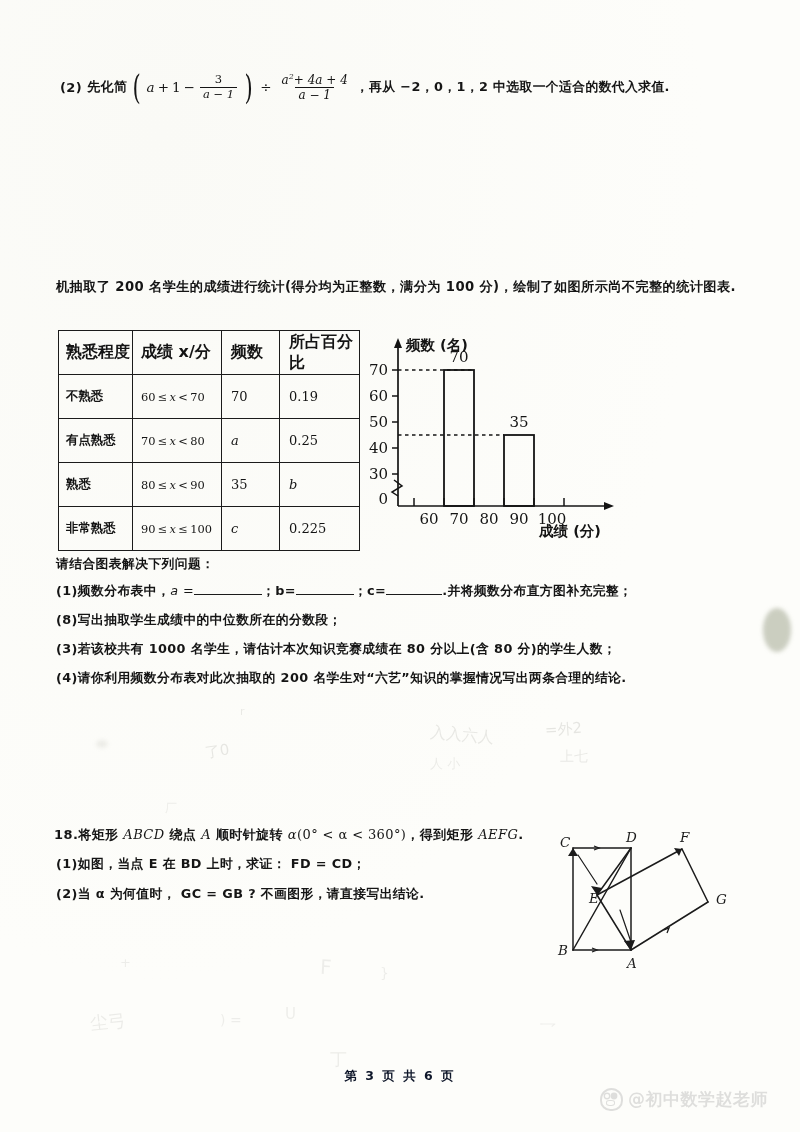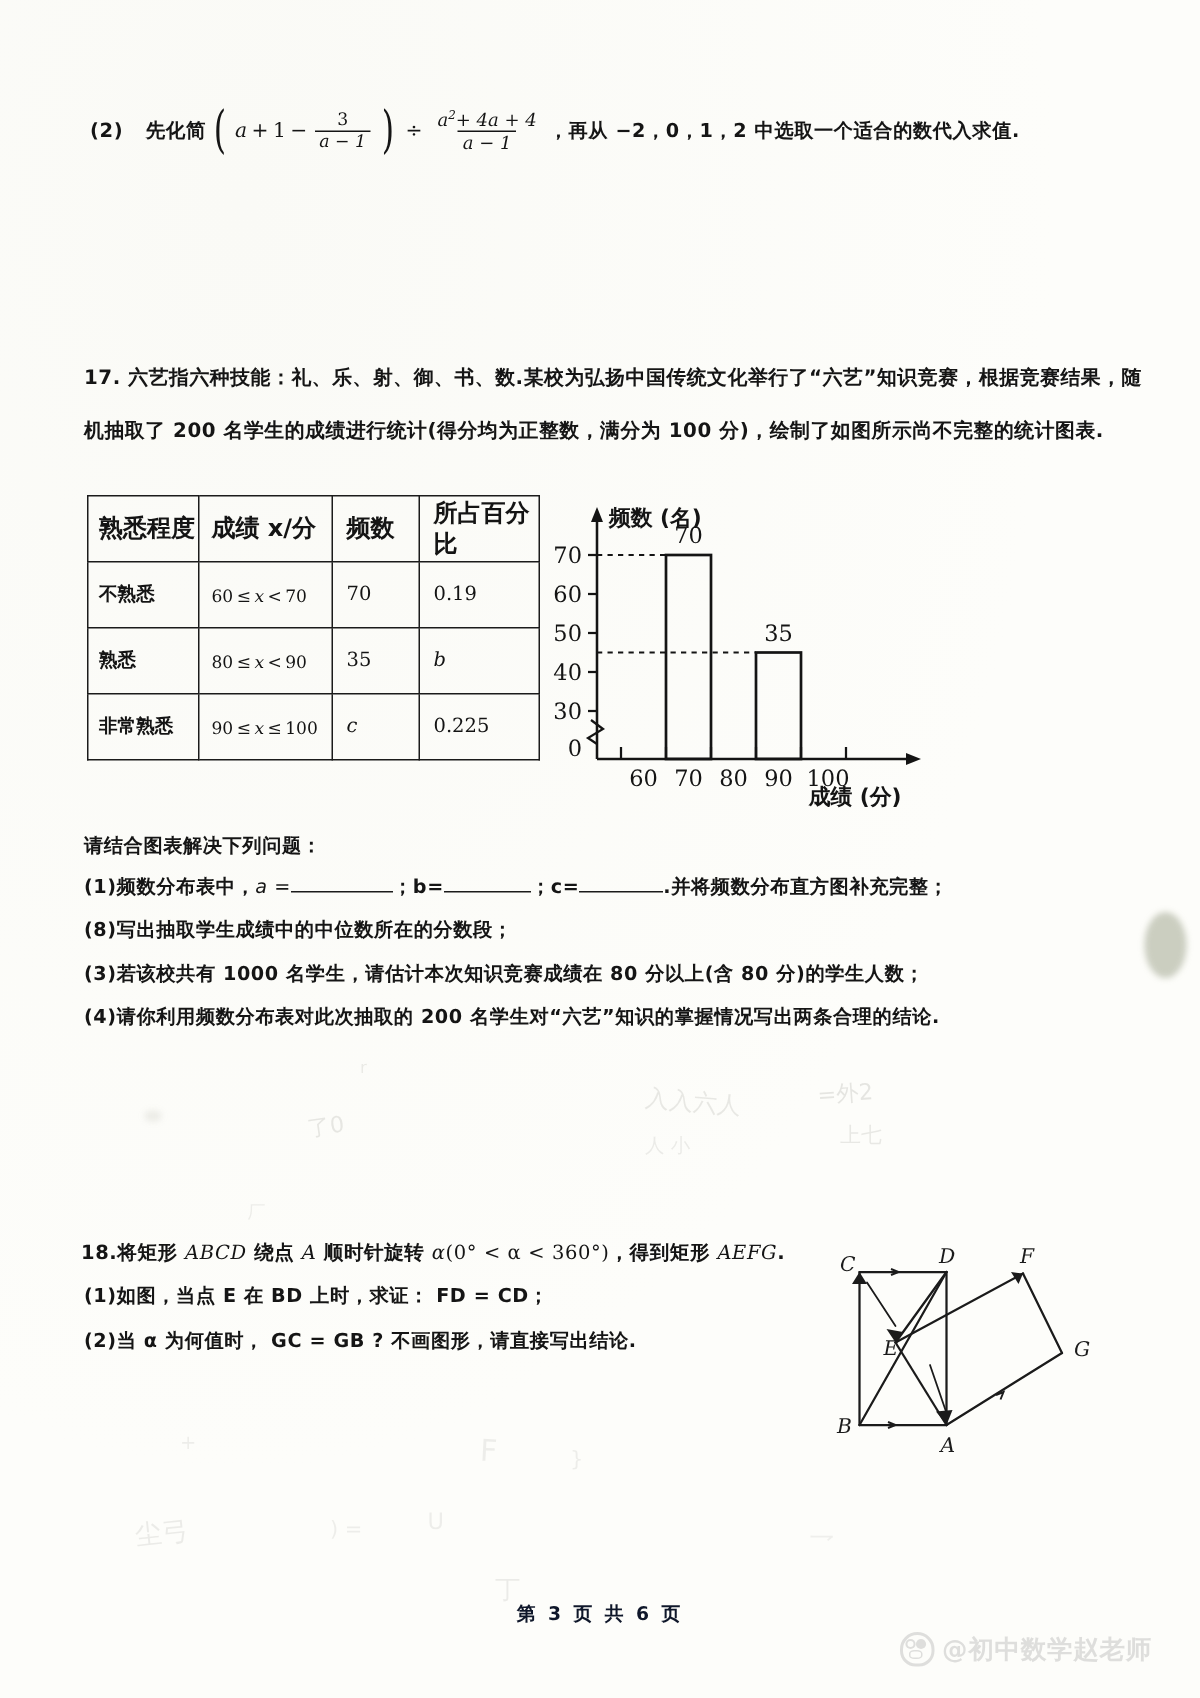--- a/index.html
+++ b/index.html
@@ -226,59 +226,64 @@
   }
 </style>
 </head>
 <body>
 
 <div id="page">
   <div id="paper-tint"></div>
 
   <div class="txt" id="q16b">
     <span class="lbl cn">(2)</span>
-    <span class="cn" style="font-size:13px;margin-left:12px;">先化简</span>
+    <span class="cn" style="font-size:13px;margin-left:2px;">先化简</span>
     <span class="paren">(</span>
     <span class="ital">a</span>
     <span>+</span>
     <span>1</span>
     <span>−</span>
     <span class="frac">
       <span class="num">3</span>
       <span class="den ital">a − 1</span>
     </span>
     <span class="paren">)</span>
     <span style="margin:0 2px;">÷</span>
     <span class="frac big">
       <span class="num"><i>a</i><sup class="exp">2</sup><i>+ 4a + 4</i></span>
       <span class="den ital">a − 1</span>
     </span>
     <span class="cn" style="font-size:12.8px;">，再从 −2，0，1，2 中选取一个适合的数代入求值.</span>
   </div>
 
-  <div class="txt cn" id="q17-l1">17. 六艺指六种技能：礼、乐、射、御、书、数.某校为弘扬中国传统文化举行了“六艺”知识竞赛，根据竞赛结果，随</div>
   <div class="txt cn" id="q17-l2">机抽取了 200 名学生的成绩进行统计(得分均为正整数，满分为 100 分)，绘制了如图所示尚不完整的统计图表.</div>
 
   <table id="freq-table">
     <thead>
       <tr>
         <th class="c0 hd">熟悉程度</th>
         <th class="c1 hd"><span>成绩 x/分</span></th>
         <th class="c2 hd">频数</th>
         <th class="c3 hd">所占百分比</th>
       </tr>
     </thead>
     <tbody>
       <tr>
         <td class="c0 deg">不熟悉</td>
         <td class="c1 rng"><span>60</span> <span>≤</span> <i>x</i> <span>&lt;</span> <span>70</span></td>
         <td class="c2 val">70</td>
         <td class="c3 val">0.19</td>
       </tr>
       <tr>
+        <td class="c0 deg">有点熟悉</td>
+        <td class="c1 rng"><span>70</span> <span>≤</span> <i>x</i> <span>&lt;</span> <span>80</span></td>
+        <td class="c2 val v-it">a</td>
+        <td class="c3 val">0.25</td>
+      </tr>
+      <tr>
         <td class="c0 deg">熟悉</td>
         <td class="c1 rng"><span>80</span> <span>≤</span> <i>x</i> <span>&lt;</span> <span>90</span></td>
         <td class="c2 val">35</td>
         <td class="c3 val v-it">b</td>
       </tr>
       <tr>
         <td class="c0 deg">非常熟悉</td>
         <td class="c1 rng"><span>90</span> <span>≤</span> <i>x</i> <span>≤</span> <span>100</span></td>
         <td class="c2 val v-it">c</td>
         <td class="c3 val">0.225</td>

